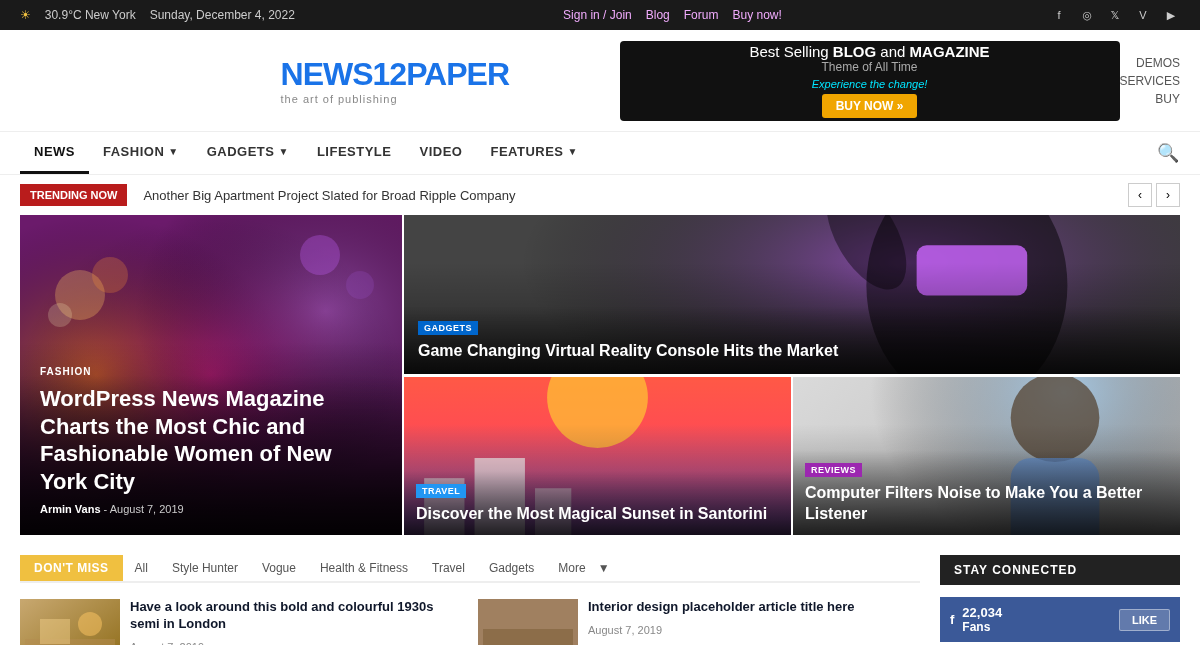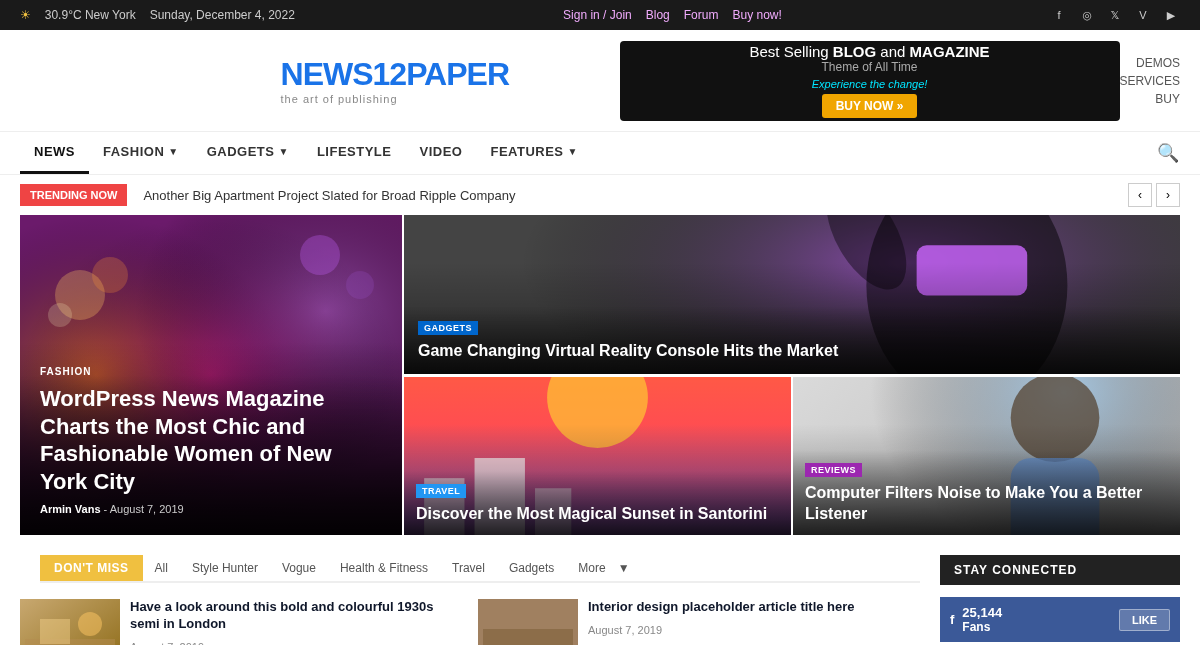--- a/index.html
+++ b/index.html
@@ -102,21 +102,21 @@
 
     
     .trending-bar {
       display: flex;
       align-items: center;
       padding: 8px 20px;
       gap: 16px;
       background: #fff;
     }
     .trending-label {
-      background: #ef4444;
+      background: #b91c1c;
       color: #fff;
       font-size: 11px;
       font-weight: 700;
       padding: 5px 10px;
       white-space: nowrap;
     }
     .trending-text { font-size: 13px; color: #333; flex: 1; }
     .trending-arrows { display: flex; gap: 4px; }
     .arrow-btn {
       width: 24px;
@@ -276,21 +276,20 @@
       grid-template-columns: 1fr 240px;
       gap: 20px;
     }
     .dont-miss-left {}
     .dont-miss-header {
       display: flex;
       align-items: flex-end;
       gap: 0;
       border-bottom: 2px solid #eee;
       margin-bottom: 16px;
-      margin-left: 20px;
     }
     .dont-miss-label {
       background: #f0c040;
       color: #fff;
       font-size: 12px;
       font-weight: 800;
       padding: 6px 14px;
       text-transform: uppercase;
       letter-spacing: 0.5px;
     }
@@ -640,21 +639,21 @@
       </div>
     </div>
   </div>
 
   <div class="stay-connected">
     <div class="stay-label">STAY CONNECTED</div>
     <div class="social-connect-item fb-connect">
       <div class="social-connect-left">
         <span>f</span>
         <div>
-          <div>25,144</div>
+          <div>22,034</div>
           <div class="social-connect-count">Fans</div>
         </div>
       </div>
       <button class="like-btn">LIKE</button>
     </div>
 
   </div>
 </div>
 
 </body></html>

